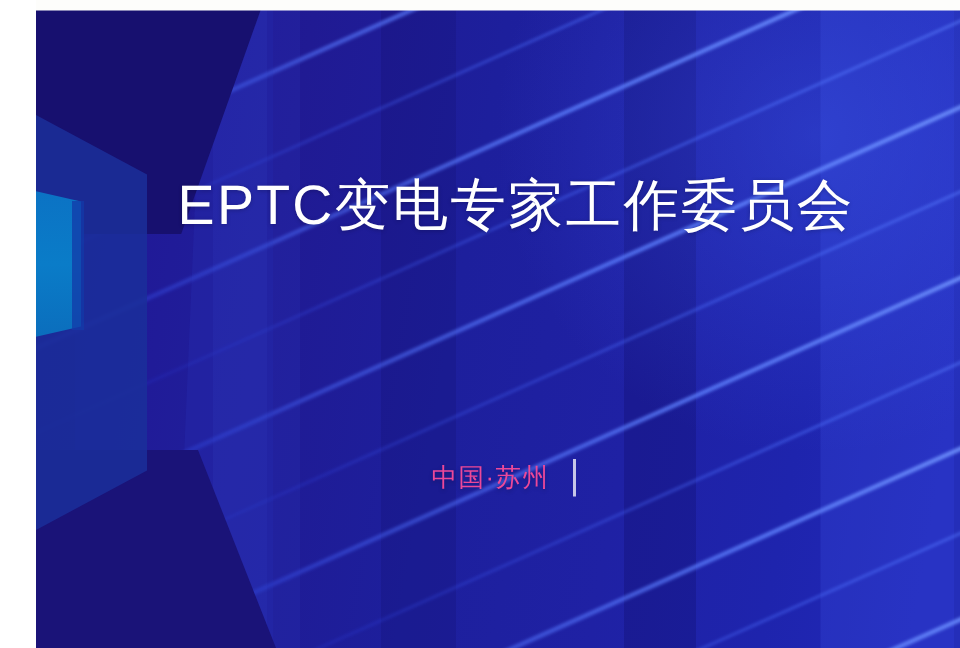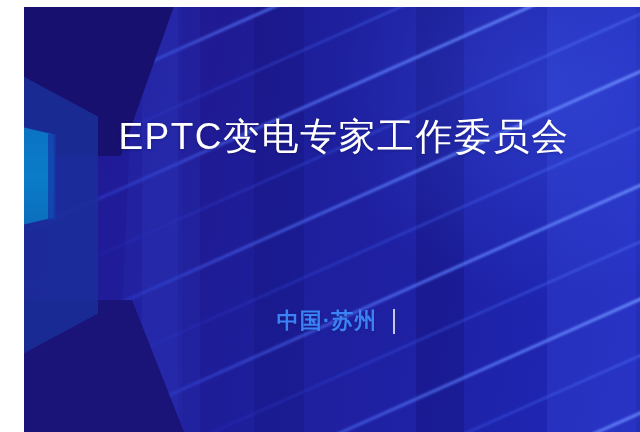--- a/index.html
+++ b/index.html
@@ -190,24 +190,24 @@
   .subline {
     position: absolute;
     left: 0; top: 306px;
     width: 640px;
     display: flex;
     align-items: center;
     justify-content: center;
     gap: 0px;
   }
   .sub-place {
-    color: #3b82f6;
-    font-size: 22px;
+    color: #ec4899;
+    font-size: 17px;
     letter-spacing: 1px;
-    font-weight: 700;
+    font-weight: 400;
     text-shadow: 0 1px 3px rgba(0,0,0,0.22);
     white-space: nowrap;
   }
   .sub-divider {
     width: 2px;
     height: 25px;
     background: rgba(255,255,255,0.75);
     margin: 0 16px;
   }
   .sub-date {

